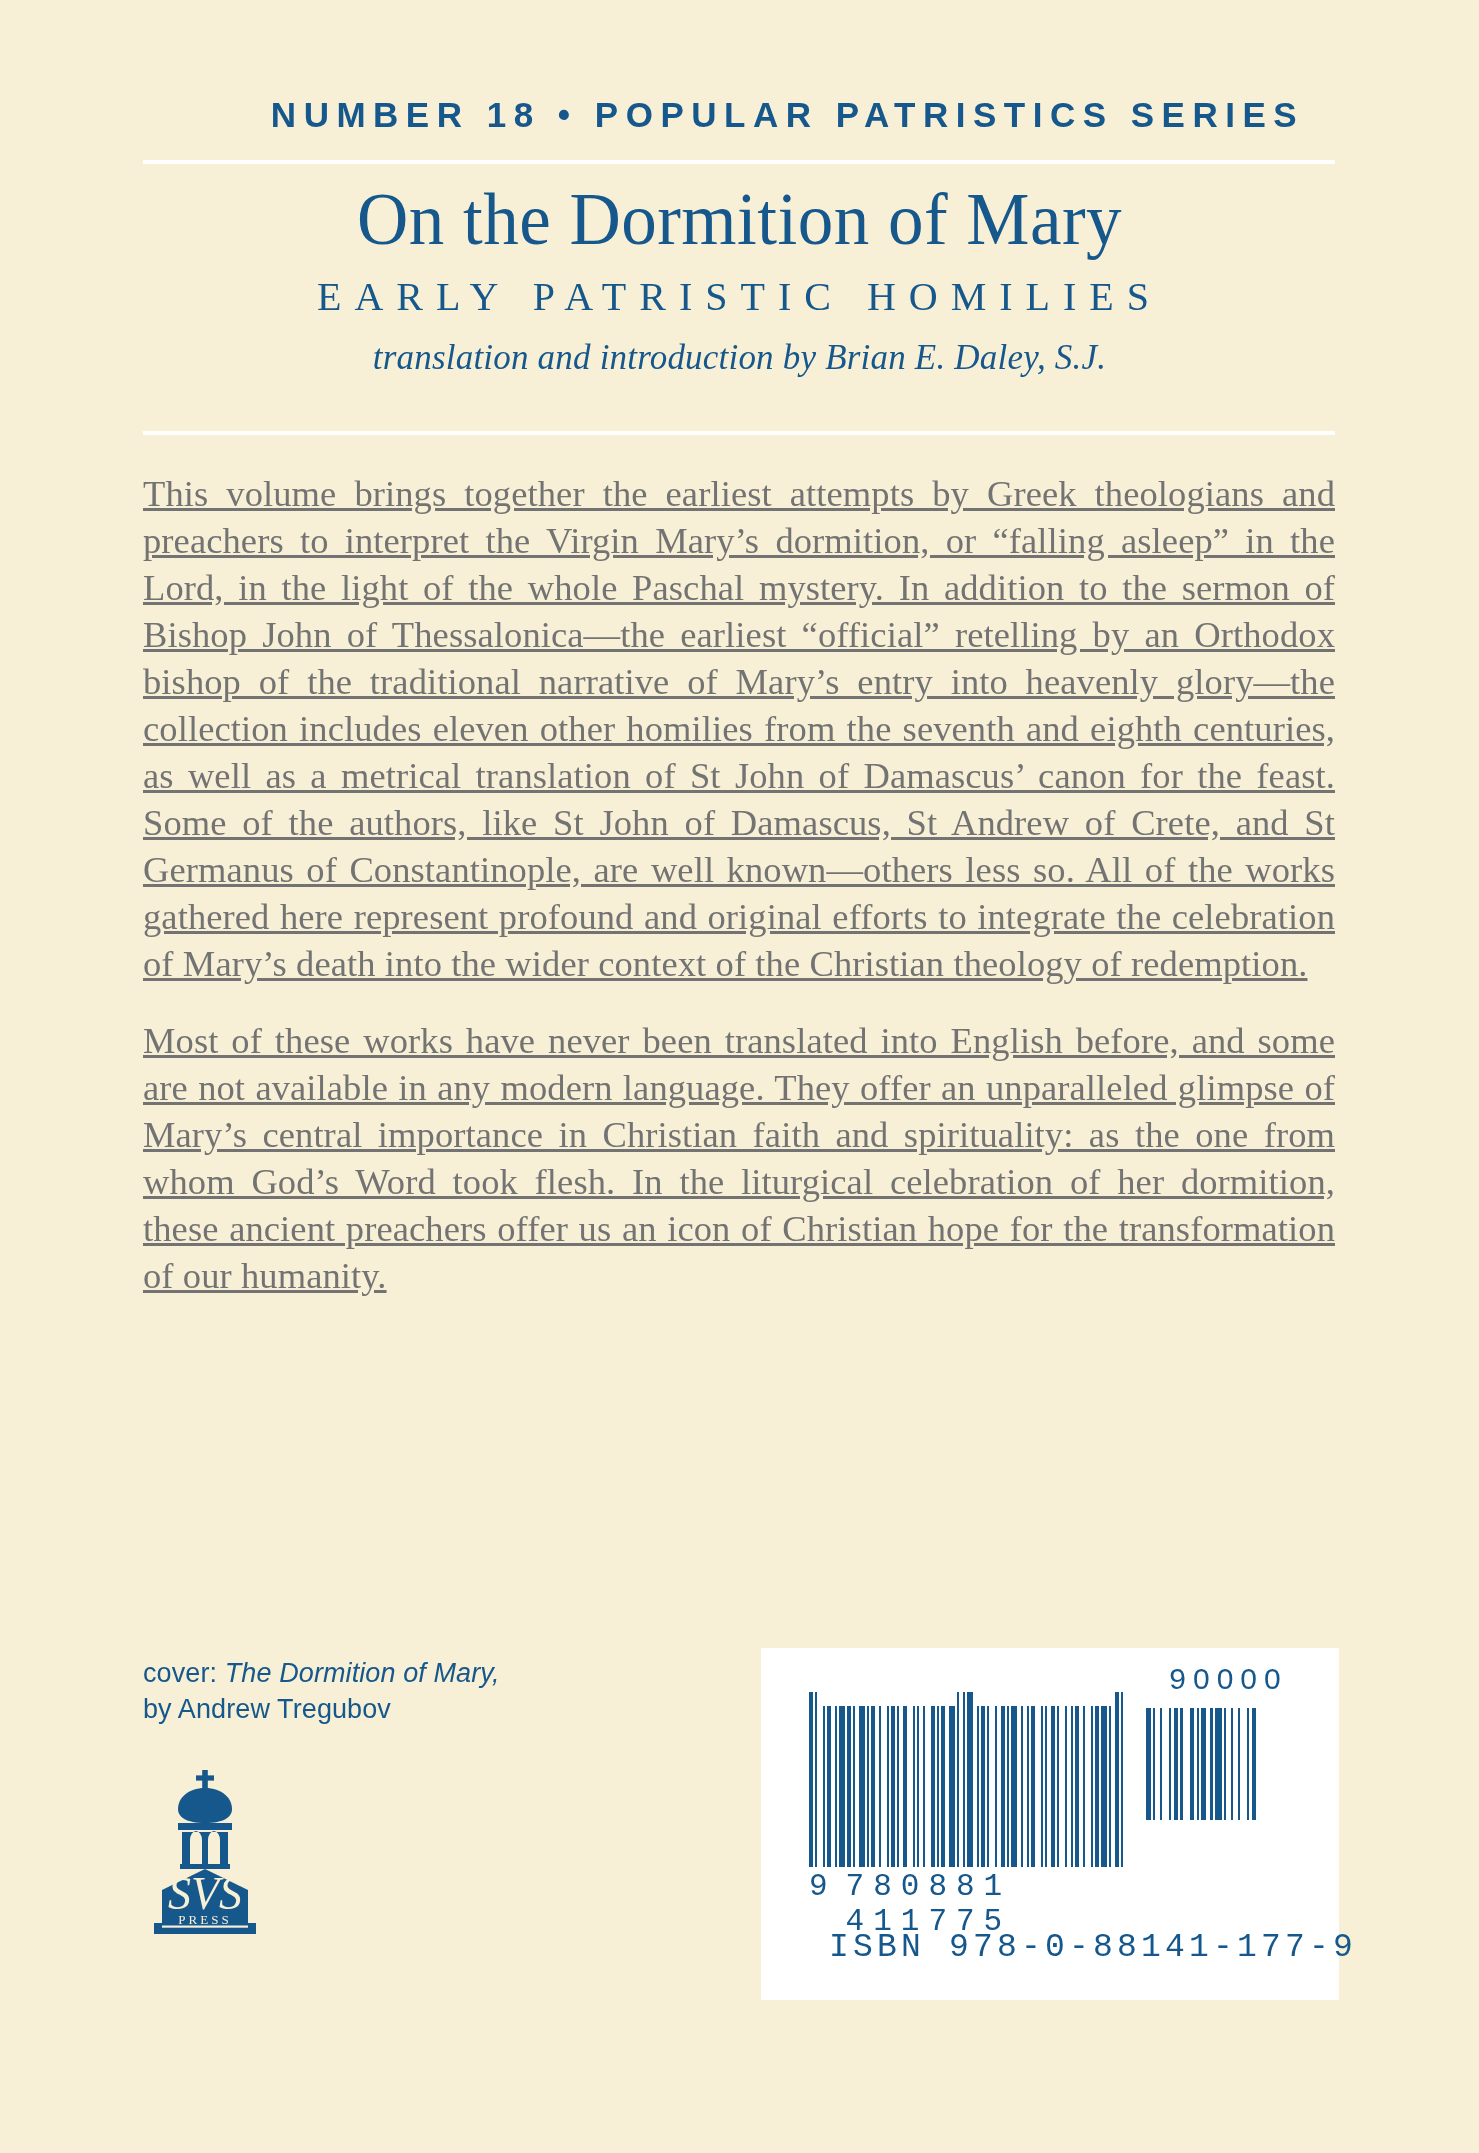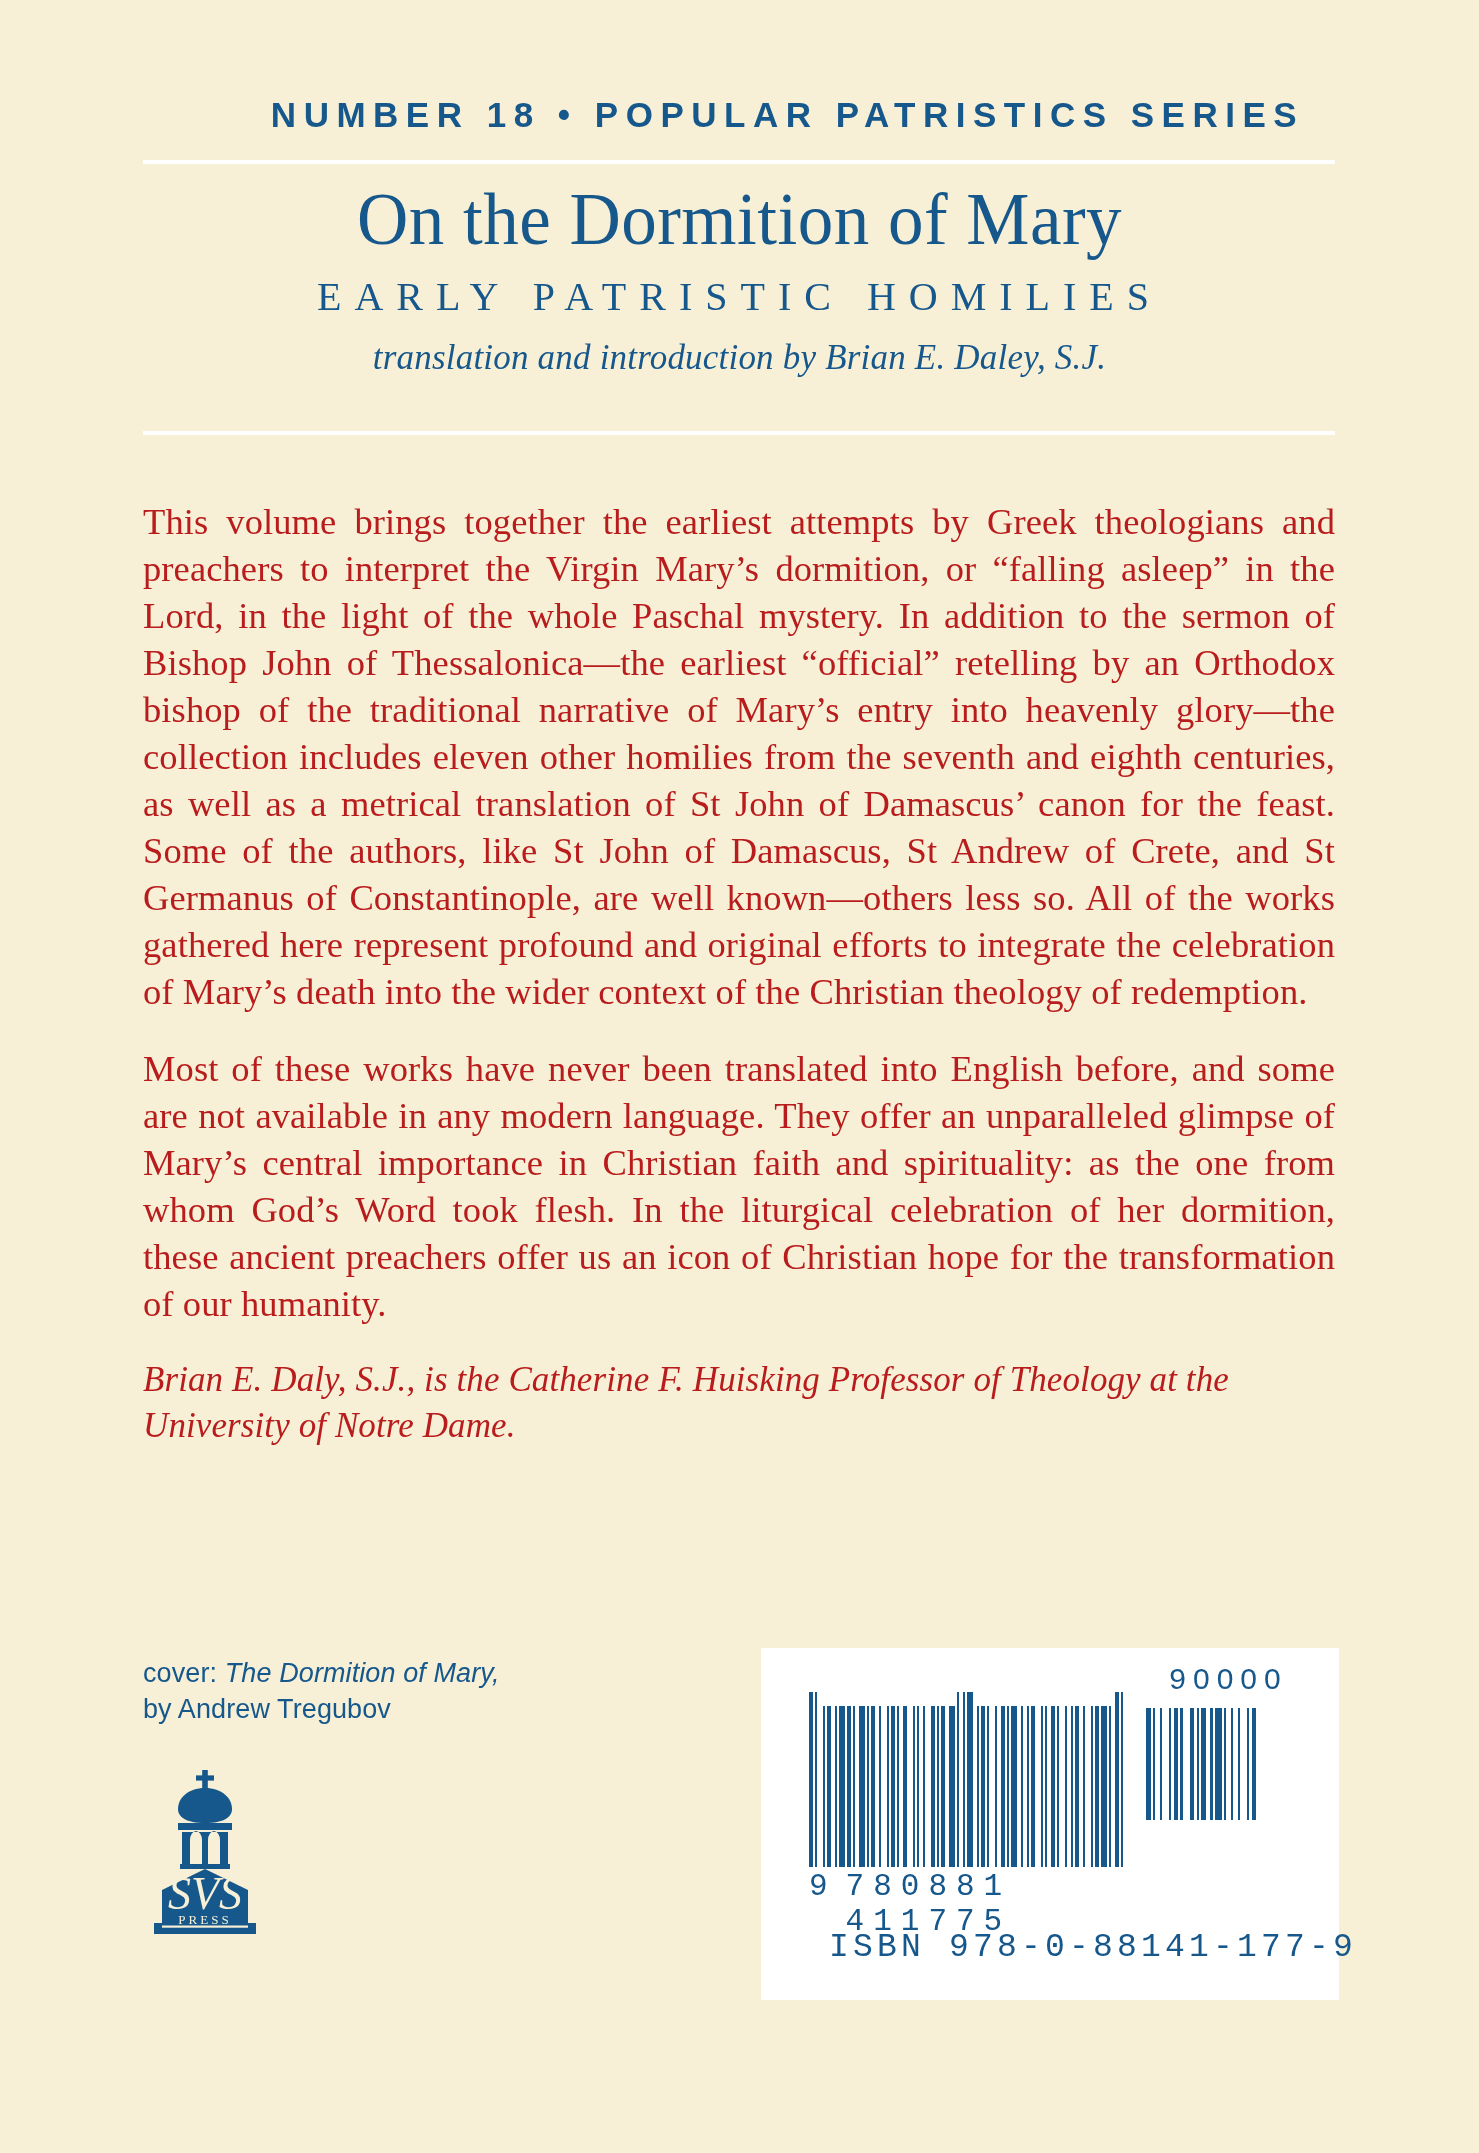--- a/index.html
+++ b/index.html
@@ -87,23 +87,24 @@
     color: #16578c;
     margin-top: 18px;
     white-space: nowrap;
     letter-spacing: 0.2px;
   }
 
   
   .body-copy {
     position: absolute;
     left: 143px;
-    top: 498px;
+    top: 470px;
     width: 1192px;
-    color: #b91c1c;
+    color: #737373;
+    text-decoration: underline;
   }
   .body-copy p {
     font-family: "Liberation Serif", serif;
     font-size: 36.5px;
     line-height: 47px;
     text-align: justify;
     margin: 0 0 30px 0;
     letter-spacing: 0.1px;
     -webkit-hyphens: none;
     hyphens: none;
@@ -229,21 +230,20 @@
     <div class="book-title">On the Dormition of Mary</div>
     <div class="book-subtitle">EARLY PATRISTIC HOMILIES</div>
     <div class="translator">translation and introduction by Brian E. Daley, S.J.</div>
   </div>
 
   <div class="rule rule-bottom"></div>
 
   <div class="body-copy">
     <p>This volume brings together the earliest attempts by Greek theologians and preachers to interpret the Virgin Mary’s dormition, or “falling asleep” in the Lord, in the light of the whole Paschal mystery. In addition to the sermon of Bishop John of Thessalonica—the earliest “official” retelling by an Orthodox bishop of the traditional narrative of Mary’s entry into heavenly glory—the collection includes eleven other homilies from the seventh and eighth centuries, as well as a metrical translation of St John of Damascus’ canon for the feast. Some of the authors, like St John of Damascus, St Andrew of Crete, and St Germanus of Constantinople, are well known—others less so. All of the works gathered here represent profound and original efforts to integrate the celebration of Mary’s death into the wider context of the Christian theology of redemption.</p>
     <p>Most of these works have never been translated into English before, and some are not available in any modern language. They offer an unparalleled glimpse of Mary’s central importance in Christian faith and spirituality: as the one from whom God’s Word took flesh. In the liturgical celebration of her dormition, these ancient preachers offer us an icon of Christian hope for the transformation of our humanity.</p>
-    <p class="bio">Brian E. Daly, S.J., is the Catherine F. Huisking Professor of Theology at the University of Notre Dame.</p>
   </div>
 
   <div class="cover-credit">
     <span>cover: </span><span class="ital">The Dormition of Mary,</span><br>
     <span>by Andrew Tregubov</span>
   </div>
 
   <div class="logo-wrap">
     <svg width="130" height="168" viewBox="0 0 130 168" xmlns="http://www.w3.org/2000/svg" aria-hidden="true">
       <g fill="#16578c">

